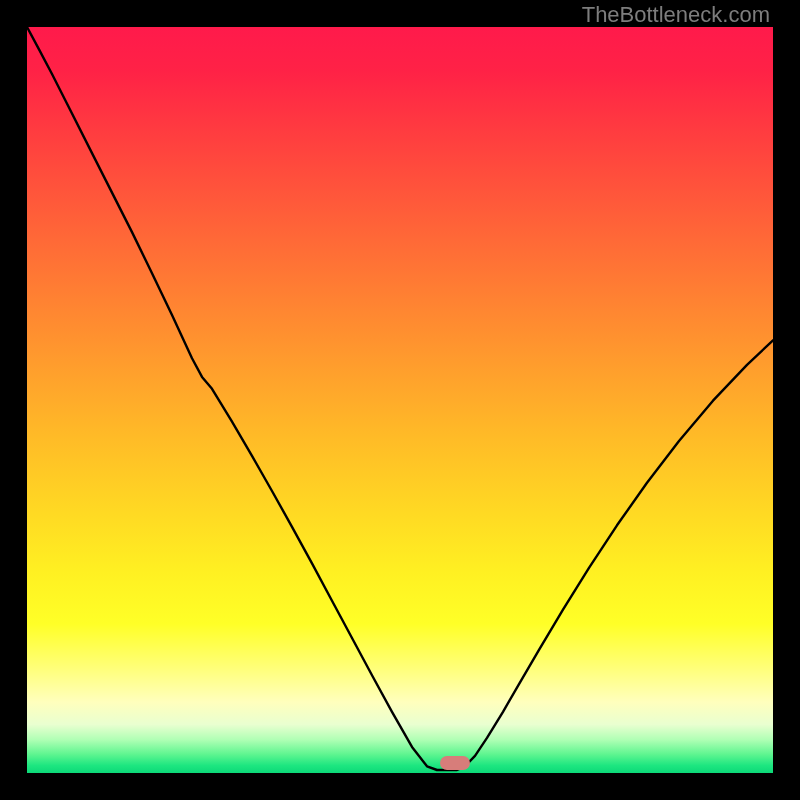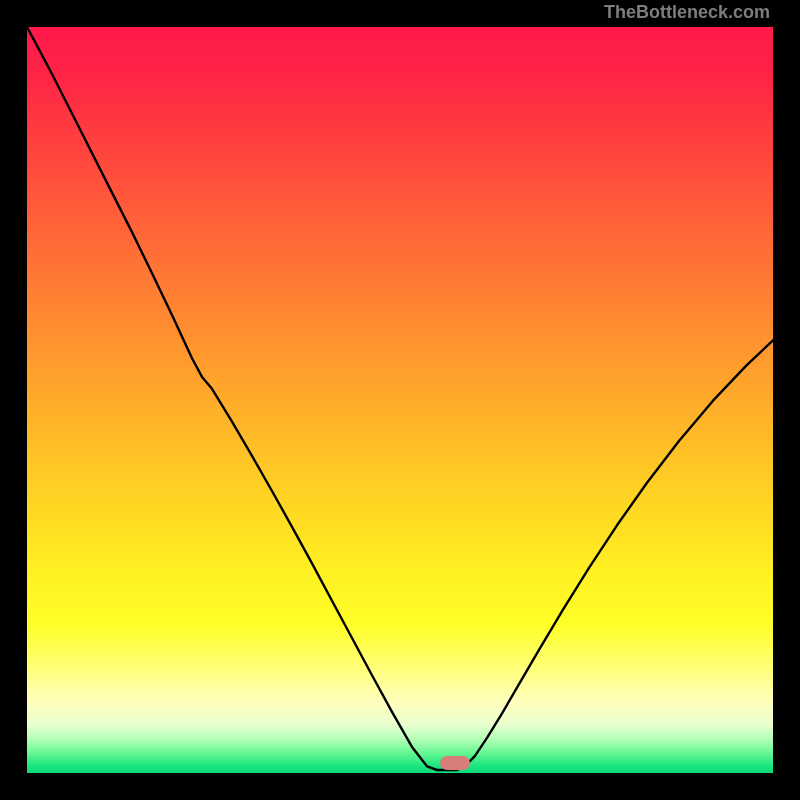--- a/index.html
+++ b/index.html
@@ -41,22 +41,22 @@
   .marker {
     position: absolute;
     border-radius: 7px;
     background: #d77d7a;
   }
   .attribution {
     position: absolute;
     top: 2px;
     right: 30px;
     font-family: Arial, Helvetica, sans-serif;
-    font-size: 18px;
-    font-weight: 700;
+    font-size: 22px;
+    font-weight: 400;
     color: #7d7d7d;
     letter-spacing: 0px;
     margin-left: 20px;
   }
 </style>
 </head>
 <body>
 
 <div class="frame">
 

